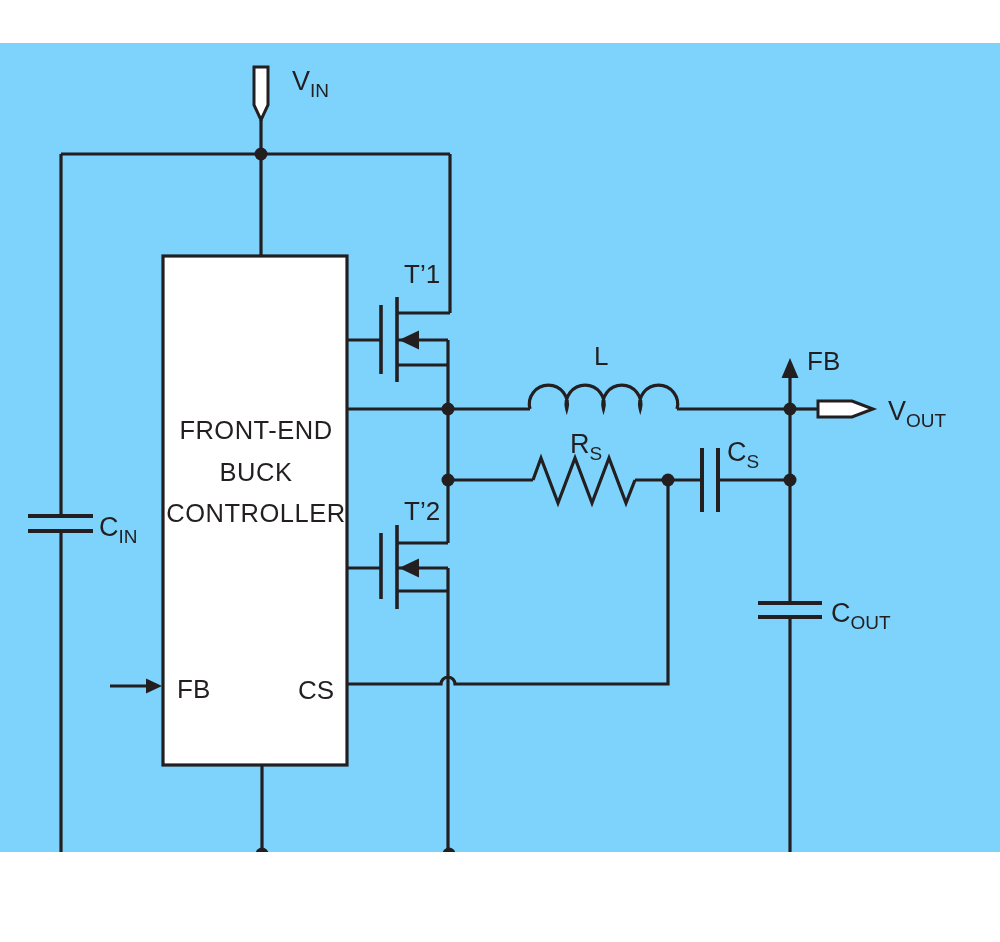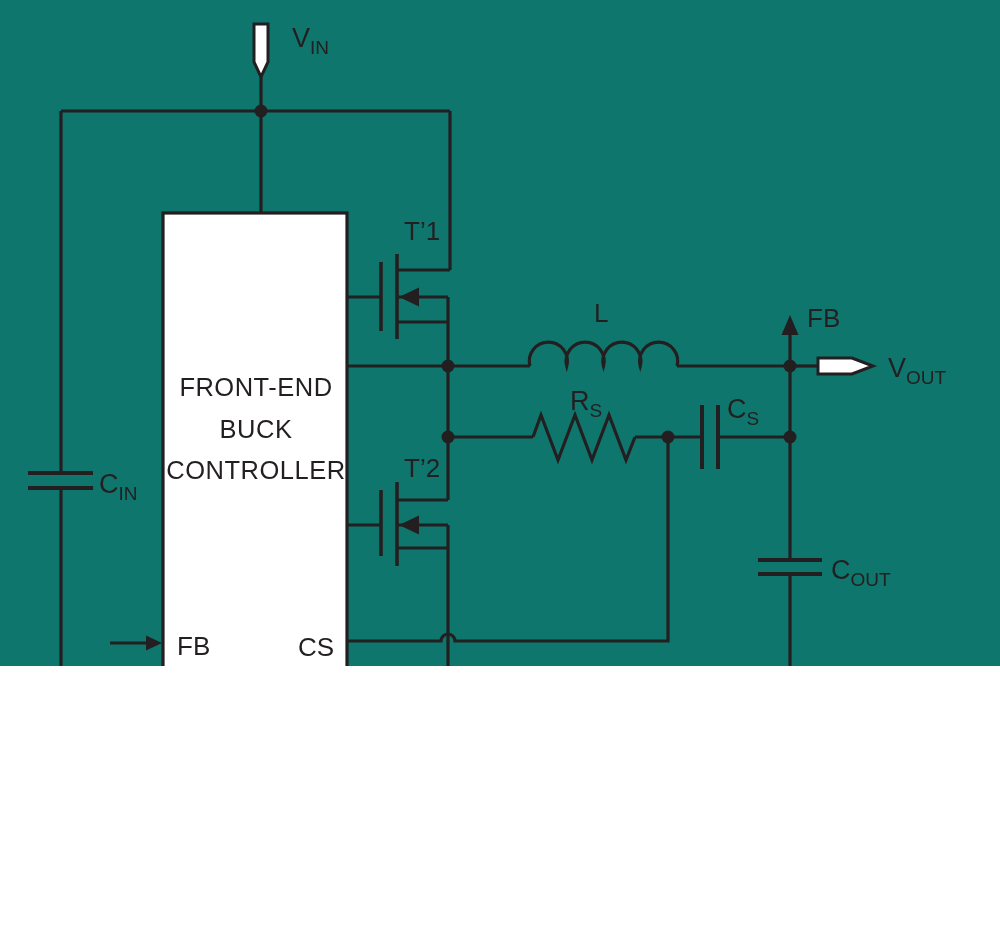--- a/index.html
+++ b/index.html
@@ -1,20 +1,21 @@
 <!DOCTYPE html>
 <html><head>
 <meta charset="utf-8">
 <style>
   html,body{margin:0;padding:0;background:#ffffff;}
   .page{
     position:relative;
-    width:1000px;height:666px;
-    background:#0f766e;
+    width:1000px;height:809px;
+    background:#7dd3fc;
     font-family:"Liberation Sans", sans-serif;
+    margin-top:43px;
   }
   svg{display:block;}
   svg text{
     fill:#231f20;
     font-family:"Liberation Sans", sans-serif;
     font-weight:400;
   }
 </style>
 </head>
 <body>

